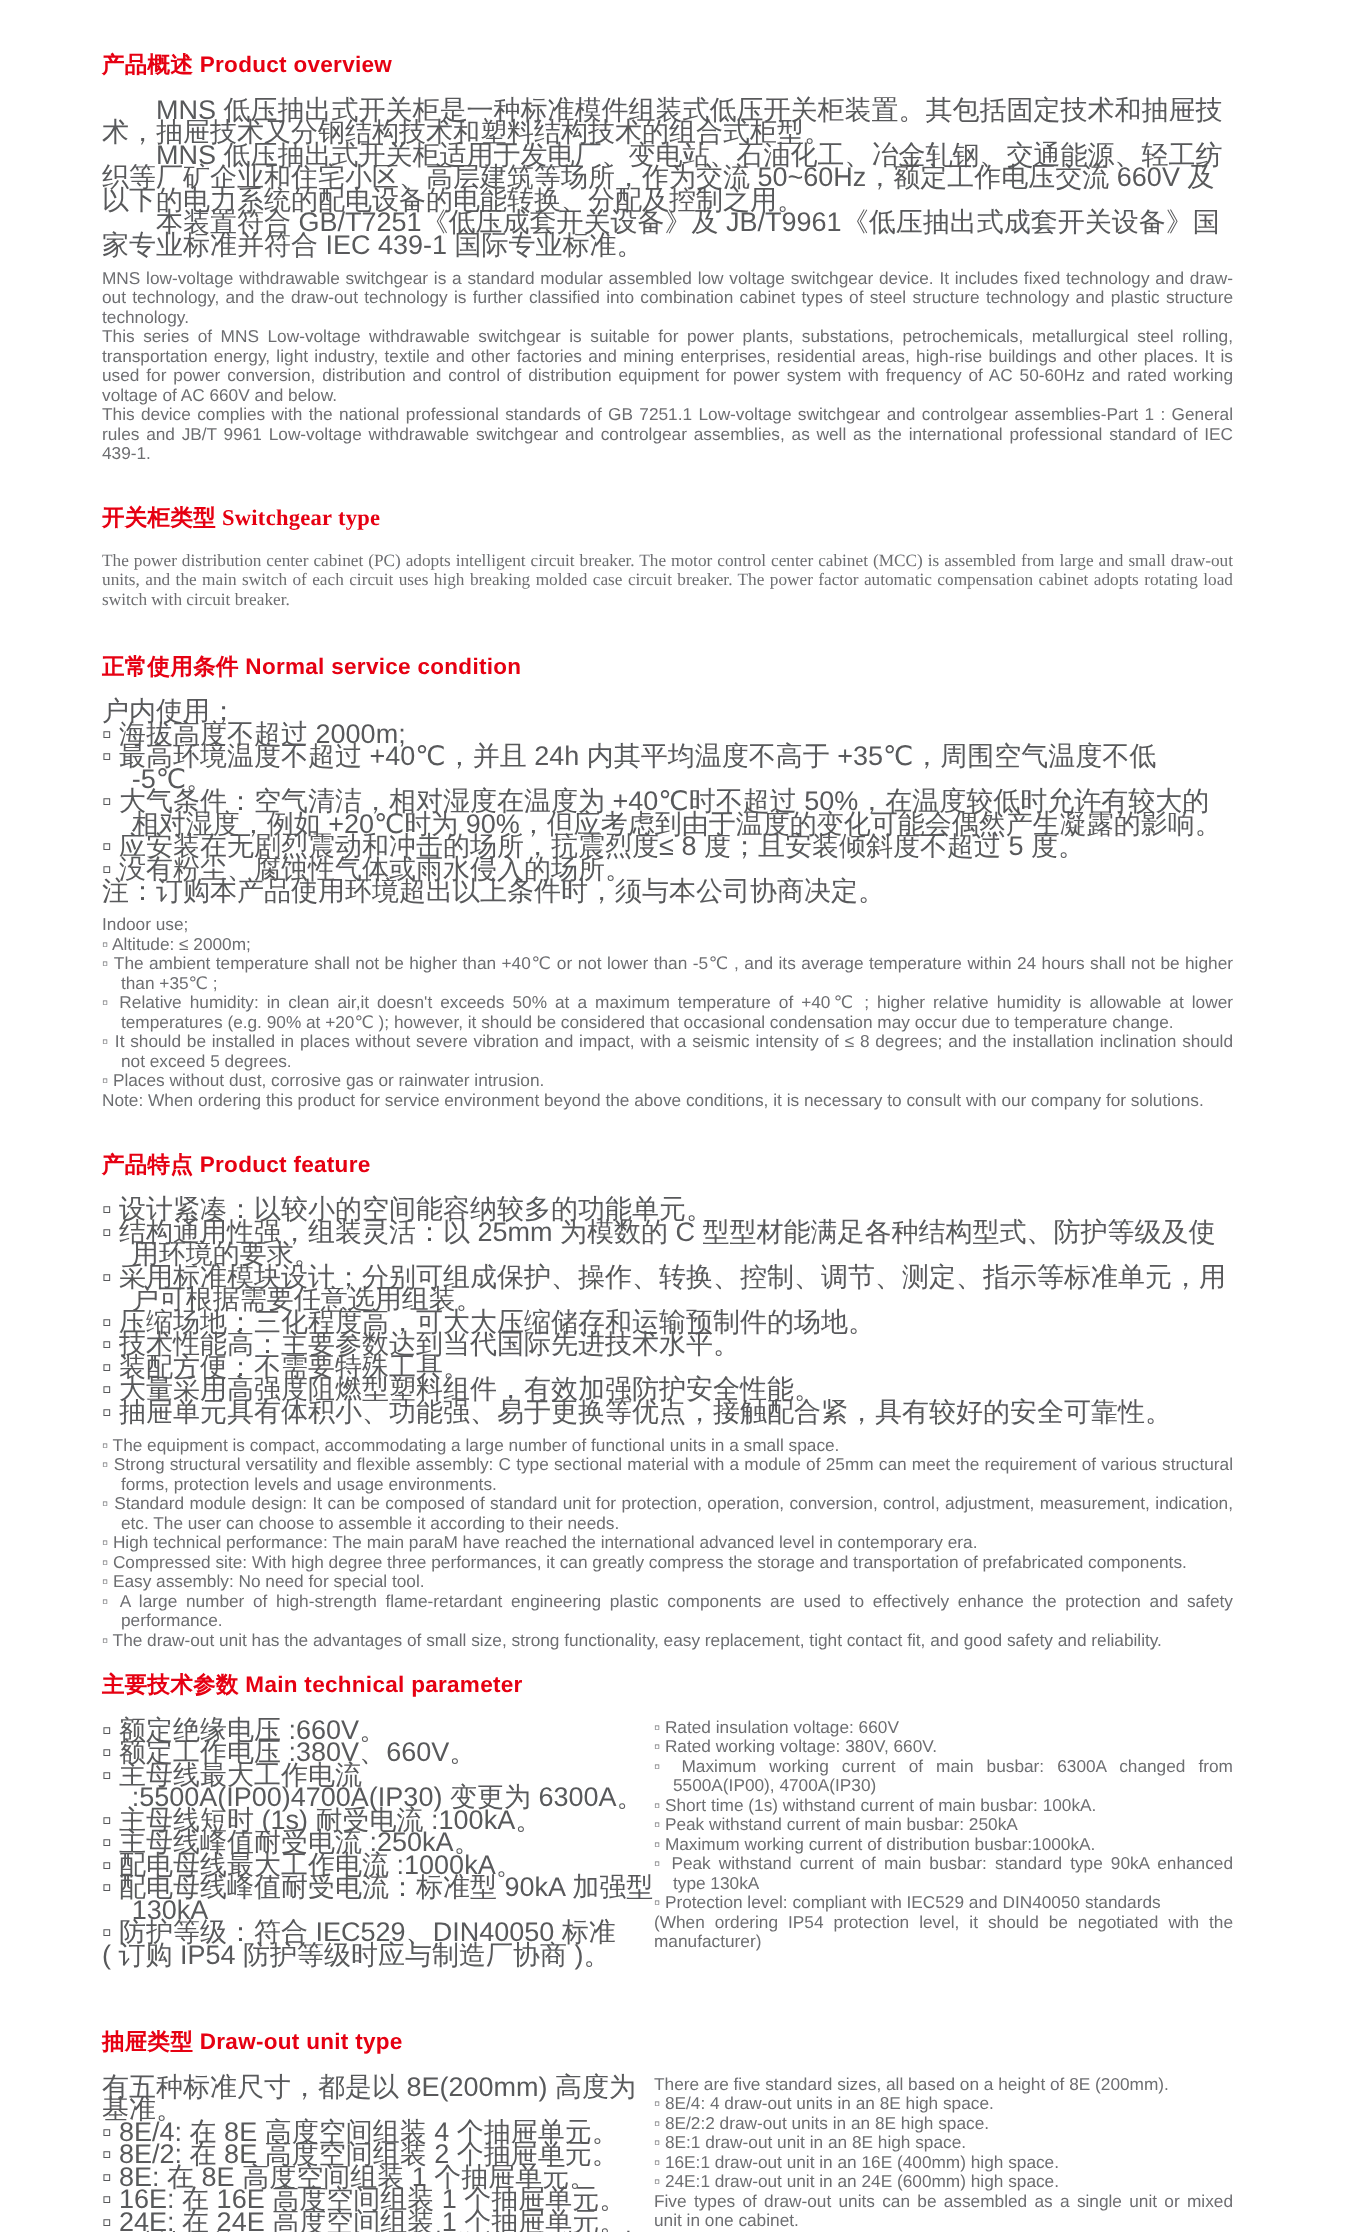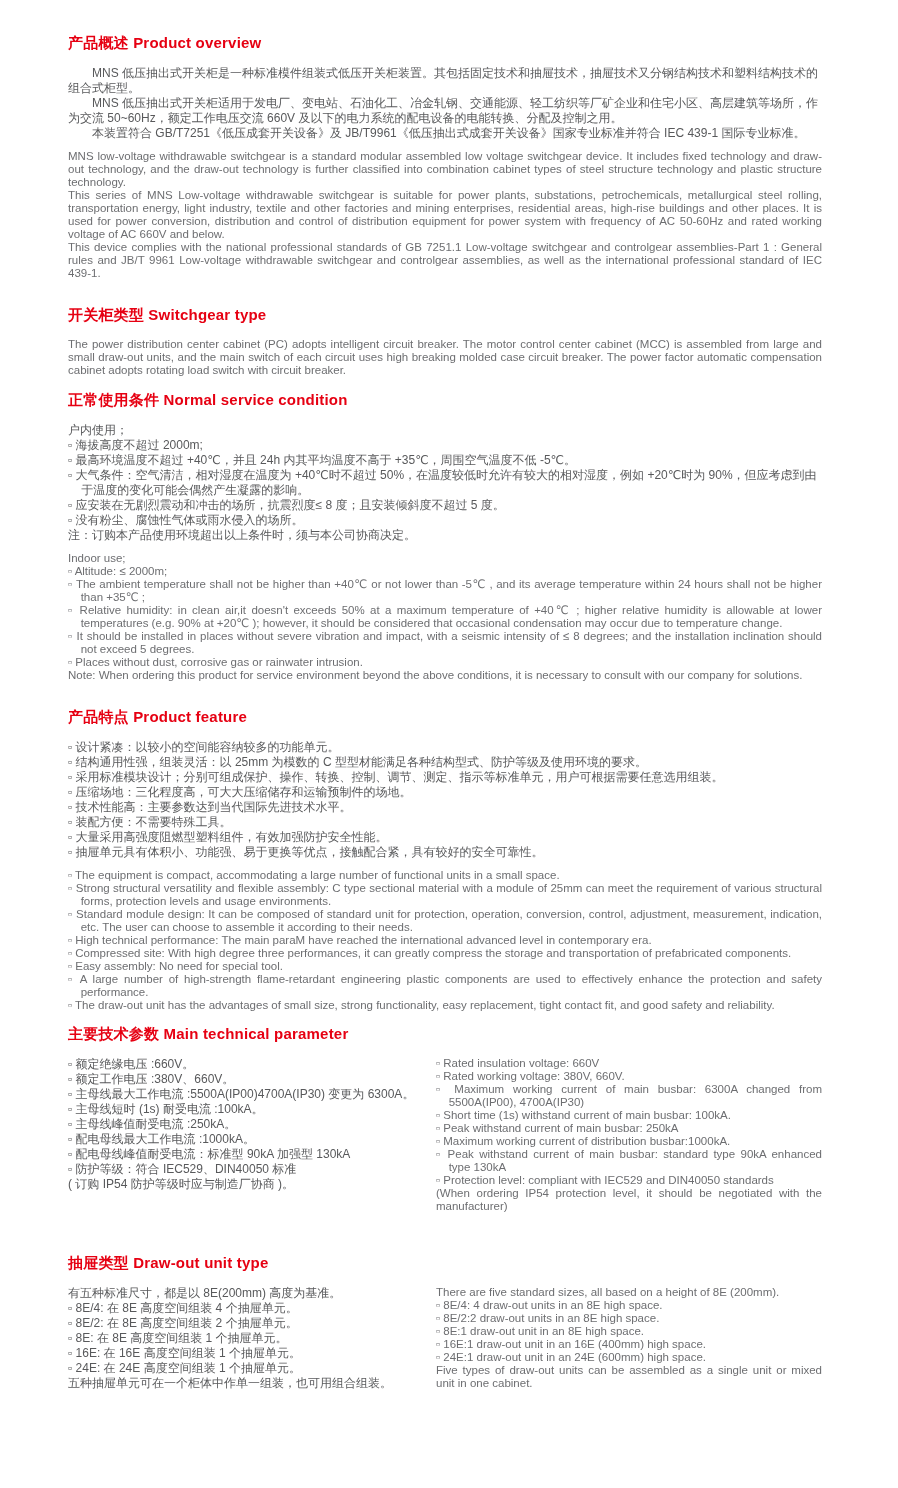--- a/index.html
+++ b/index.html
@@ -6,36 +6,36 @@
   .page{
     width:898px;
     min-height:1488px;
     box-sizing:border-box;
     padding:34px 76px 40px 68px;
     background:#ffffff;
     font-family:"Liberation Sans","DejaVu Sans",sans-serif;
   }
   section{display:block;}
   .sec-1{margin-bottom:26px;}
-  .sec-2{margin-bottom:14px;}
+  .sec-2{margin-bottom:28px;font-family:Liberation Serif, serif;}
   .sec-3{margin-bottom:26px;}
   .sec-4{margin-bottom:13px;}
   .sec-5{margin-bottom:4px;}
   .sec-6{margin-bottom:0;margin-top:41px;}
   .section-title{
     color:#e60012;
     font-size:15px;
     font-weight:bold;
     margin:0 0 13px 0;
     letter-spacing:0.2px;
   }
   p{margin:0;}
   .cn{
     color:#58595b;
-    font-size:12px;
+    font-size:18px;
     line-height:15px;
   }
   .en{
     color:#6d6e71;
     font-size:11.5px;
     line-height:13px;
     text-align:justify;
   }
   .cn-block{margin-bottom:9px;}
   .indent{text-indent:2em;}

